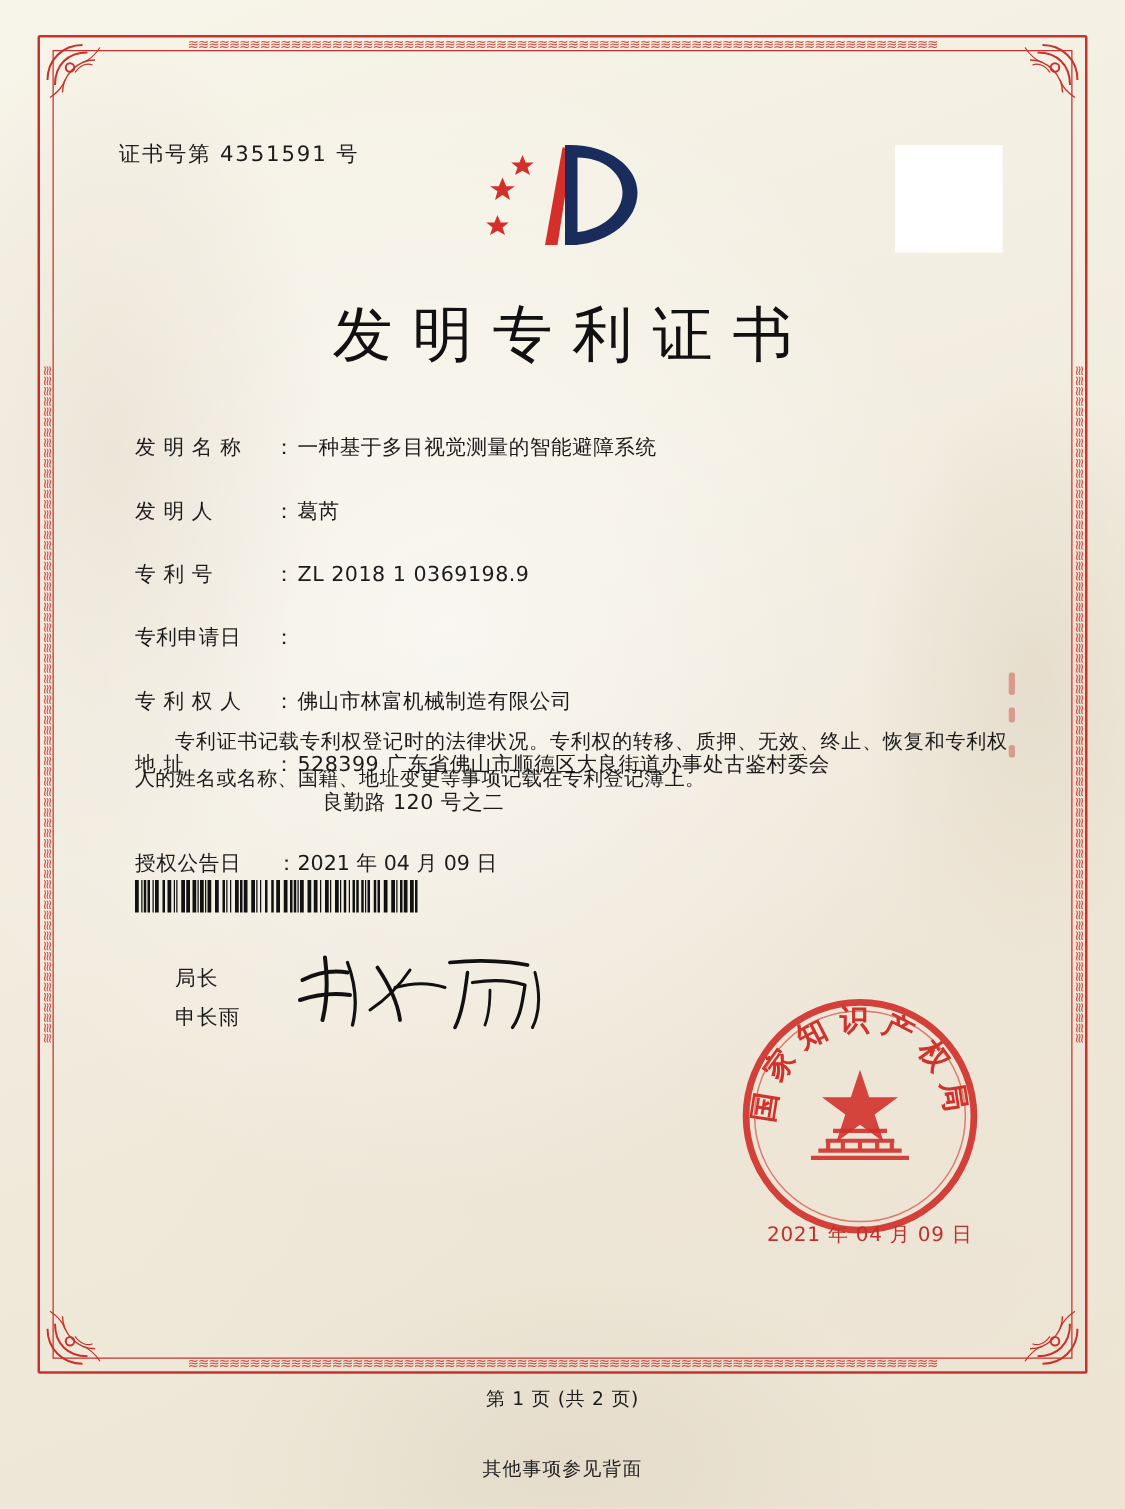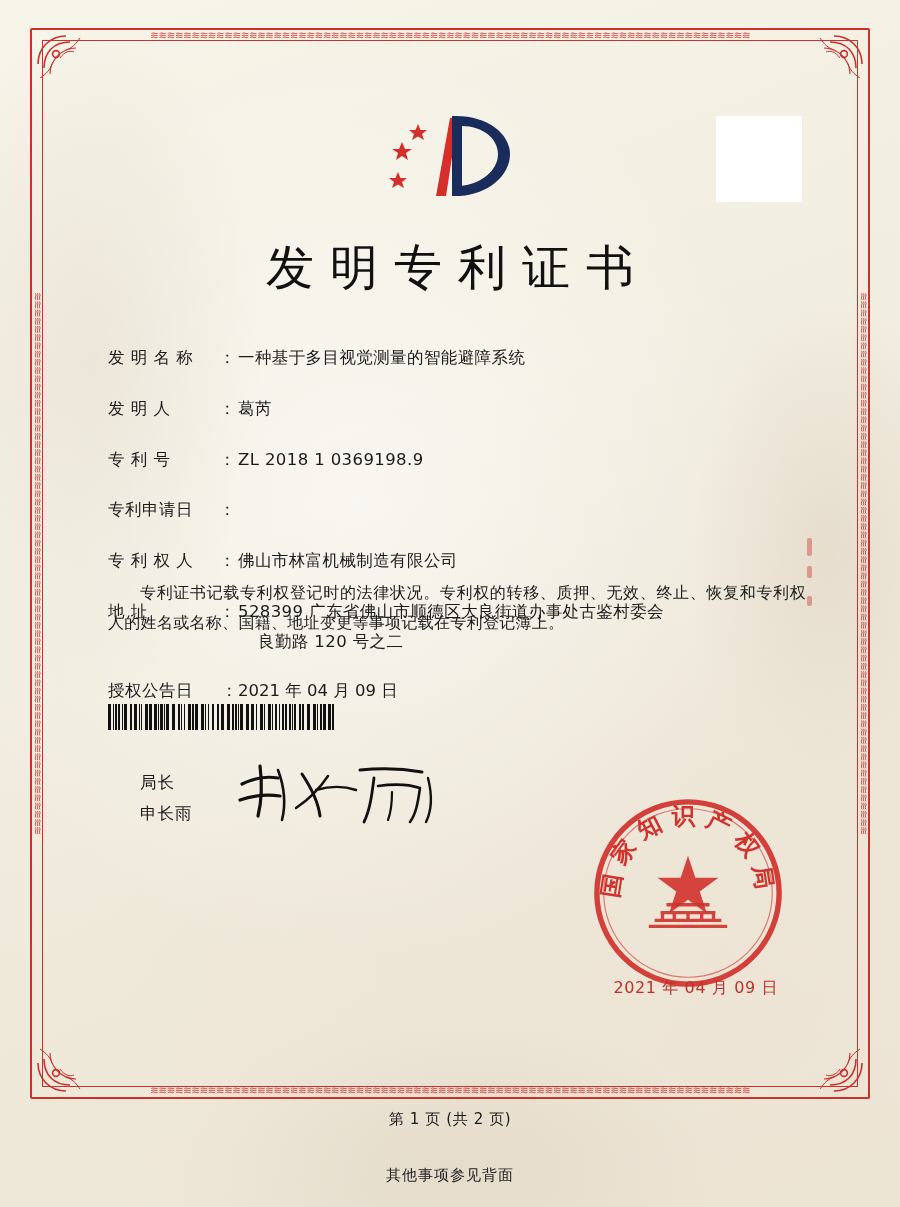--- a/index.html
+++ b/index.html
@@ -312,20 +312,21 @@
     <path d="M14 40 C14 26 26 14 40 14" stroke-width="1.1"></path>
     <circle cx="20" cy="20" r="3.4"></circle>
     <path d="M4 44 C10 40 14 36 16 30" stroke-width="1"></path>
     <path d="M44 4 C40 10 36 14 30 16" stroke-width="1"></path>
     <path d="M24 24 c4 -6 10 -8 14 -6" stroke-width="1"></path>
   </svg>
 </div>
 
 <div class="content">
 
+  <div class="cert-no">证书号第 4351591 号</div>
 
   <div class="qr">
     <div class="qrgrid" id="qrgrid"><i></i><i></i><i></i><i></i><i></i><i></i><i></i><i style="background: rgb(255, 255, 255);"></i><i style="background: rgb(255, 255, 255);"></i><i></i><i></i><i></i><i></i><i style="background: rgb(255, 255, 255);"></i><i></i><i></i><i></i><i></i><i></i><i></i><i></i><i></i><i style="background: rgb(255, 255, 255);"></i><i style="background: rgb(255, 255, 255);"></i><i style="background: rgb(255, 255, 255);"></i><i style="background: rgb(255, 255, 255);"></i><i style="background: rgb(255, 255, 255);"></i><i></i><i style="background: rgb(255, 255, 255);"></i><i></i><i></i><i style="background: rgb(255, 255, 255);"></i><i style="background: rgb(255, 255, 255);"></i><i style="background: rgb(255, 255, 255);"></i><i style="background: rgb(255, 255, 255);"></i><i></i><i style="background: rgb(255, 255, 255);"></i><i style="background: rgb(255, 255, 255);"></i><i style="background: rgb(255, 255, 255);"></i><i style="background: rgb(255, 255, 255);"></i><i style="background: rgb(255, 255, 255);"></i><i></i><i></i><i style="background: rgb(255, 255, 255);"></i><i></i><i></i><i></i><i style="background: rgb(255, 255, 255);"></i><i></i><i style="background: rgb(255, 255, 255);"></i><i></i><i></i><i style="background: rgb(255, 255, 255);"></i><i style="background: rgb(255, 255, 255);"></i><i style="background: rgb(255, 255, 255);"></i><i style="background: rgb(255, 255, 255);"></i><i></i><i style="background: rgb(255, 255, 255);"></i><i></i><i></i><i></i><i style="background: rgb(255, 255, 255);"></i><i></i><i></i><i style="background: rgb(255, 255, 255);"></i><i></i><i></i><i></i><i style="background: rgb(255, 255, 255);"></i><i></i><i style="background: rgb(255, 255, 255);"></i><i></i><i></i><i style="background: rgb(255, 255, 255);"></i><i></i><i style="background: rgb(255, 255, 255);"></i><i style="background: rgb(255, 255, 255);"></i><i></i><i style="background: rgb(255, 255, 255);"></i><i></i><i></i><i></i><i style="background: rgb(255, 255, 255);"></i><i></i><i></i><i style="background: rgb(255, 255, 255);"></i><i></i><i></i><i></i><i style="background: rgb(255, 255, 255);"></i><i></i><i style="background: rgb(255, 255, 255);"></i><i style="background: rgb(255, 255, 255);"></i><i></i><i style="background: rgb(255, 255, 255);"></i><i style="background: rgb(255, 255, 255);"></i><i></i><i style="background: rgb(255, 255, 255);"></i><i></i><i style="background: rgb(255, 255, 255);"></i><i></i><i></i><i></i><i style="background: rgb(255, 255, 255);"></i><i></i><i></i><i style="background: rgb(255, 255, 255);"></i><i style="background: rgb(255, 255, 255);"></i><i style="background: rgb(255, 255, 255);"></i><i style="background: rgb(255, 255, 255);"></i><i style="background: rgb(255, 255, 255);"></i><i></i><i style="background: rgb(255, 255, 255);"></i><i style="background: rgb(255, 255, 255);"></i><i style="background: rgb(255, 255, 255);"></i><i style="background: rgb(255, 255, 255);"></i><i></i><i></i><i style="background: rgb(255, 255, 255);"></i><i></i><i style="background: rgb(255, 255, 255);"></i><i style="background: rgb(255, 255, 255);"></i><i style="background: rgb(255, 255, 255);"></i><i style="background: rgb(255, 255, 255);"></i><i style="background: rgb(255, 255, 255);"></i><i></i><i></i><i></i><i></i><i></i><i></i><i></i><i></i><i style="background: rgb(255, 255, 255);"></i><i></i><i style="background: rgb(255, 255, 255);"></i><i style="background: rgb(255, 255, 255);"></i><i></i><i></i><i style="background: rgb(255, 255, 255);"></i><i></i><i></i><i></i><i></i><i></i><i></i><i></i><i style="background: rgb(255, 255, 255);"></i><i style="background: rgb(255, 255, 255);"></i><i style="background: rgb(255, 255, 255);"></i><i style="background: rgb(255, 255, 255);"></i><i style="background: rgb(255, 255, 255);"></i><i style="background: rgb(255, 255, 255);"></i><i style="background: rgb(255, 255, 255);"></i><i style="background: rgb(255, 255, 255);"></i><i style="background: rgb(255, 255, 255);"></i><i style="background: rgb(255, 255, 255);"></i><i style="background: rgb(255, 255, 255);"></i><i></i><i></i><i style="background: rgb(255, 255, 255);"></i><i style="background: rgb(255, 255, 255);"></i><i style="background: rgb(255, 255, 255);"></i><i style="background: rgb(255, 255, 255);"></i><i style="background: rgb(255, 255, 255);"></i><i style="background: rgb(255, 255, 255);"></i><i style="background: rgb(255, 255, 255);"></i><i style="background: rgb(255, 255, 255);"></i><i style="background: rgb(255, 255, 255);"></i><i></i><i style="background: rgb(255, 255, 255);"></i><i style="background: rgb(255, 255, 255);"></i><i style="background: rgb(255, 255, 255);"></i><i style="background: rgb(255, 255, 255);"></i><i></i><i></i><i style="background: rgb(255, 255, 255);"></i><i></i><i></i><i style="background: rgb(255, 255, 255);"></i><i></i><i></i><i></i><i></i><i></i><i style="background: rgb(255, 255, 255);"></i><i style="background: rgb(255, 255, 255);"></i><i style="background: rgb(255, 255, 255);"></i><i style="background: rgb(255, 255, 255);"></i><i style="background: rgb(255, 255, 255);"></i><i style="background: rgb(255, 255, 255);"></i><i style="background: rgb(255, 255, 255);"></i><i style="background: rgb(255, 255, 255);"></i><i></i><i style="background: rgb(255, 255, 255);"></i><i style="background: rgb(255, 255, 255);"></i><i style="background: rgb(255, 255, 255);"></i><i></i><i></i><i style="background: rgb(255, 255, 255);"></i><i style="background: rgb(255, 255, 255);"></i><i></i><i></i><i></i><i style="background: rgb(255, 255, 255);"></i><i style="background: rgb(255, 255, 255);"></i><i style="background: rgb(255, 255, 255);"></i><i style="background: rgb(255, 255, 255);"></i><i style="background: rgb(255, 255, 255);"></i><i></i><i></i><i style="background: rgb(255, 255, 255);"></i><i style="background: rgb(255, 255, 255);"></i><i style="background: rgb(255, 255, 255);"></i><i></i><i style="background: rgb(255, 255, 255);"></i><i></i><i style="background: rgb(255, 255, 255);"></i><i></i><i></i><i style="background: rgb(255, 255, 255);"></i><i></i><i style="background: rgb(255, 255, 255);"></i><i></i><i style="background: rgb(255, 255, 255);"></i><i style="background: rgb(255, 255, 255);"></i><i style="background: rgb(255, 255, 255);"></i><i></i><i></i><i></i><i style="background: rgb(255, 255, 255);"></i><i></i><i style="background: rgb(255, 255, 255);"></i><i></i><i style="background: rgb(255, 255, 255);"></i><i style="background: rgb(255, 255, 255);"></i><i style="background: rgb(255, 255, 255);"></i><i style="background: rgb(255, 255, 255);"></i><i style="background: rgb(255, 255, 255);"></i><i></i><i style="background: rgb(255, 255, 255);"></i><i style="background: rgb(255, 255, 255);"></i><i></i><i></i><i></i><i></i><i style="background: rgb(255, 255, 255);"></i><i></i><i style="background: rgb(255, 255, 255);"></i><i style="background: rgb(255, 255, 255);"></i><i></i><i style="background: rgb(255, 255, 255);"></i><i></i><i style="background: rgb(255, 255, 255);"></i><i style="background: rgb(255, 255, 255);"></i><i></i><i style="background: rgb(255, 255, 255);"></i><i></i><i style="background: rgb(255, 255, 255);"></i><i style="background: rgb(255, 255, 255);"></i><i></i><i style="background: rgb(255, 255, 255);"></i><i style="background: rgb(255, 255, 255);"></i><i style="background: rgb(255, 255, 255);"></i><i style="background: rgb(255, 255, 255);"></i><i style="background: rgb(255, 255, 255);"></i><i style="background: rgb(255, 255, 255);"></i><i></i><i style="background: rgb(255, 255, 255);"></i><i></i><i></i><i></i><i></i><i style="background: rgb(255, 255, 255);"></i><i style="background: rgb(255, 255, 255);"></i><i style="background: rgb(255, 255, 255);"></i><i style="background: rgb(255, 255, 255);"></i><i style="background: rgb(255, 255, 255);"></i><i style="background: rgb(255, 255, 255);"></i><i style="background: rgb(255, 255, 255);"></i><i style="background: rgb(255, 255, 255);"></i><i style="background: rgb(255, 255, 255);"></i><i style="background: rgb(255, 255, 255);"></i><i></i><i style="background: rgb(255, 255, 255);"></i><i></i><i></i><i style="background: rgb(255, 255, 255);"></i><i></i><i></i><i></i><i style="background: rgb(255, 255, 255);"></i><i style="background: rgb(255, 255, 255);"></i><i></i><i></i><i></i><i></i><i></i><i></i><i></i><i></i><i style="background: rgb(255, 255, 255);"></i><i></i><i></i><i></i><i style="background: rgb(255, 255, 255);"></i><i></i><i style="background: rgb(255, 255, 255);"></i><i></i><i></i><i></i><i></i><i></i><i></i><i></i><i></i><i style="background: rgb(255, 255, 255);"></i><i style="background: rgb(255, 255, 255);"></i><i style="background: rgb(255, 255, 255);"></i><i style="background: rgb(255, 255, 255);"></i><i style="background: rgb(255, 255, 255);"></i><i></i><i style="background: rgb(255, 255, 255);"></i><i style="background: rgb(255, 255, 255);"></i><i style="background: rgb(255, 255, 255);"></i><i style="background: rgb(255, 255, 255);"></i><i style="background: rgb(255, 255, 255);"></i><i style="background: rgb(255, 255, 255);"></i><i></i><i></i><i></i><i></i><i></i><i style="background: rgb(255, 255, 255);"></i><i></i><i style="background: rgb(255, 255, 255);"></i><i></i><i style="background: rgb(255, 255, 255);"></i><i></i><i></i><i></i><i style="background: rgb(255, 255, 255);"></i><i></i><i style="background: rgb(255, 255, 255);"></i><i style="background: rgb(255, 255, 255);"></i><i style="background: rgb(255, 255, 255);"></i><i style="background: rgb(255, 255, 255);"></i><i></i><i style="background: rgb(255, 255, 255);"></i><i></i><i></i><i style="background: rgb(255, 255, 255);"></i><i style="background: rgb(255, 255, 255);"></i><i style="background: rgb(255, 255, 255);"></i><i style="background: rgb(255, 255, 255);"></i><i></i><i></i><i></i><i style="background: rgb(255, 255, 255);"></i><i></i><i></i><i></i><i style="background: rgb(255, 255, 255);"></i><i></i><i style="background: rgb(255, 255, 255);"></i><i style="background: rgb(255, 255, 255);"></i><i></i><i></i><i></i><i></i><i style="background: rgb(255, 255, 255);"></i><i></i><i style="background: rgb(255, 255, 255);"></i><i style="background: rgb(255, 255, 255);"></i><i></i><i></i><i style="background: rgb(255, 255, 255);"></i><i style="background: rgb(255, 255, 255);"></i><i></i><i style="background: rgb(255, 255, 255);"></i><i></i><i></i><i></i><i style="background: rgb(255, 255, 255);"></i><i></i><i style="background: rgb(255, 255, 255);"></i><i></i><i style="background: rgb(255, 255, 255);"></i><i style="background: rgb(255, 255, 255);"></i><i style="background: rgb(255, 255, 255);"></i><i></i><i></i><i style="background: rgb(255, 255, 255);"></i><i style="background: rgb(255, 255, 255);"></i><i></i><i style="background: rgb(255, 255, 255);"></i><i></i><i style="background: rgb(255, 255, 255);"></i><i></i><i></i><i style="background: rgb(255, 255, 255);"></i><i style="background: rgb(255, 255, 255);"></i><i style="background: rgb(255, 255, 255);"></i><i style="background: rgb(255, 255, 255);"></i><i style="background: rgb(255, 255, 255);"></i><i></i><i style="background: rgb(255, 255, 255);"></i><i style="background: rgb(255, 255, 255);"></i><i style="background: rgb(255, 255, 255);"></i><i style="background: rgb(255, 255, 255);"></i><i></i><i></i><i style="background: rgb(255, 255, 255);"></i><i style="background: rgb(255, 255, 255);"></i><i></i><i style="background: rgb(255, 255, 255);"></i><i style="background: rgb(255, 255, 255);"></i><i style="background: rgb(255, 255, 255);"></i><i></i><i></i><i></i><i></i><i></i><i></i><i></i><i></i><i></i><i style="background: rgb(255, 255, 255);"></i><i></i><i style="background: rgb(255, 255, 255);"></i><i></i><i style="background: rgb(255, 255, 255);"></i><i style="background: rgb(255, 255, 255);"></i><i></i><i style="background: rgb(255, 255, 255);"></i><i style="background: rgb(255, 255, 255);"></i><i style="background: rgb(255, 255, 255);"></i><i></i><i style="background: rgb(255, 255, 255);"></i><i style="background: rgb(255, 255, 255);"></i><i style="background: rgb(255, 255, 255);"></i></div>
   </div>
 
   <div class="logo">
     <svg viewBox="0 0 132 108">
 
       <g fill="#d42f2a">
         <polygon points="18,38 21,45 28,45 22,49 24,56 18,52 12,56 14,49 8,45 15,45"></polygon>

